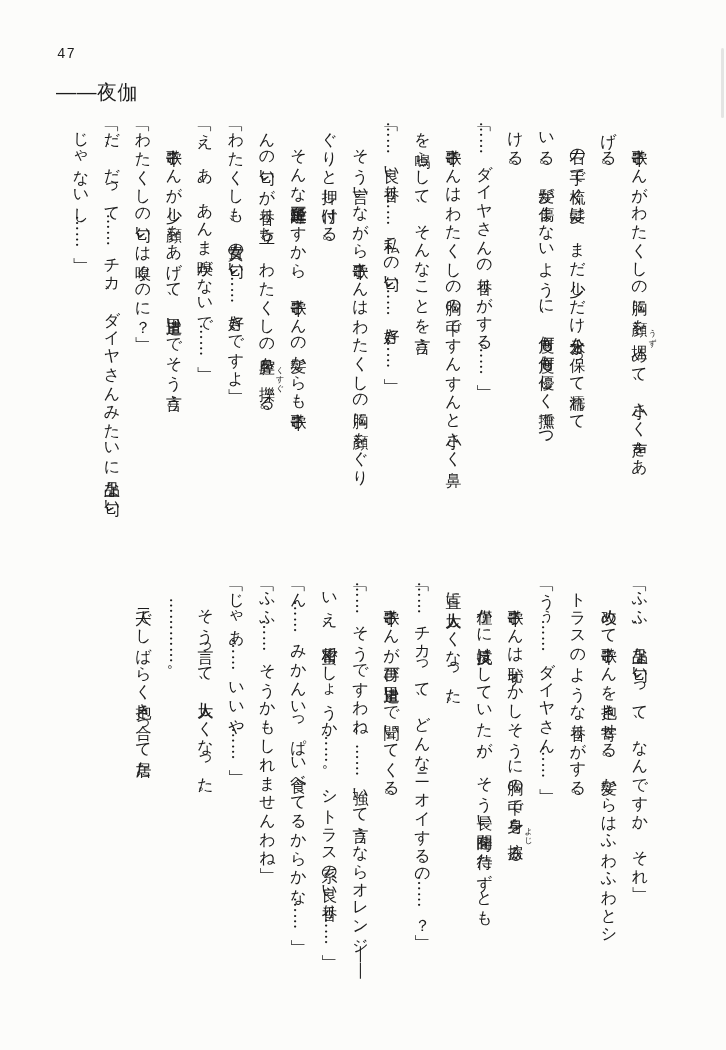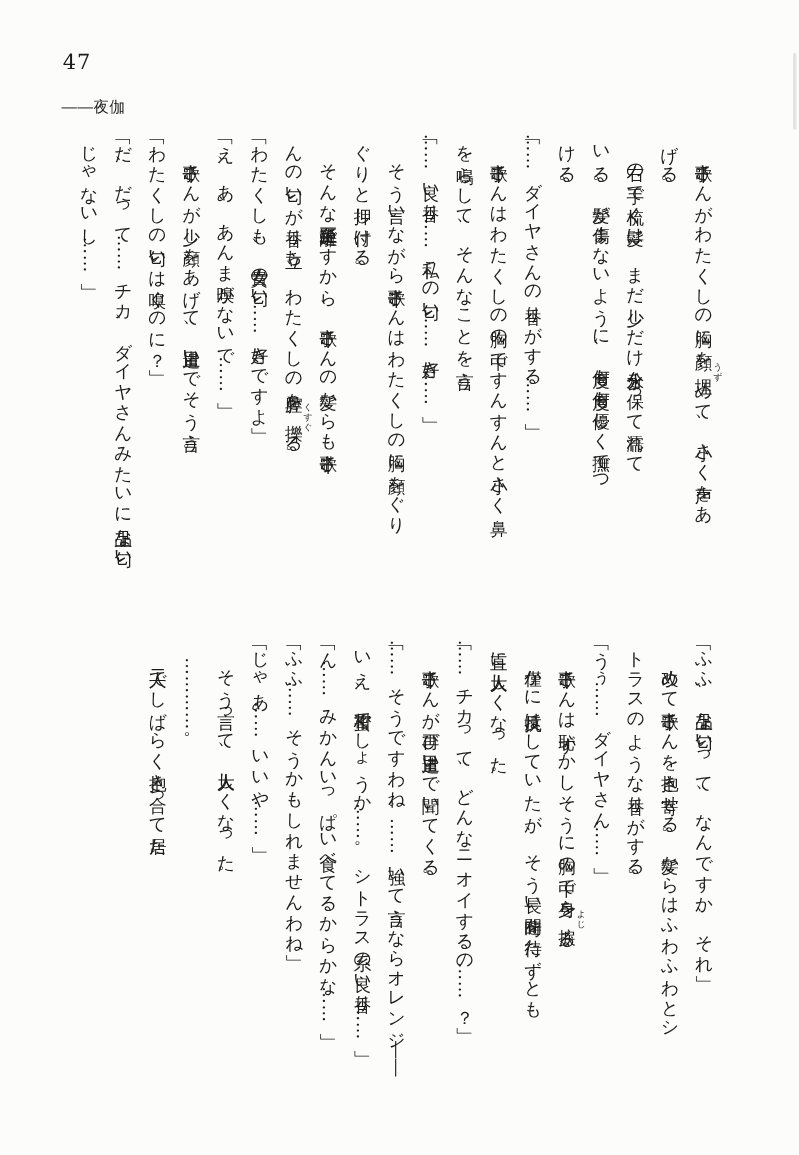--- a/index.html
+++ b/index.html
@@ -7,25 +7,25 @@
     width: 726px; height: 1050px;
     background: #fcfcfa;
     font-family: "DejaVu Serif", serif;
     color: #1c1c1c;
     position: relative;
     overflow: hidden;
   }
   .page { position: absolute; inset: 0; }
   .pageno {
     position: absolute; left: 57px; top: 46px;
-    font-size: 19px; letter-spacing: 1px;
+    font-size: 14px; letter-spacing: 1px; font-family: Liberation Mono, monospace;
   }
   .chapter {
-    position: absolute; left: 56px; top: 89px;
-    font-size: 14px; letter-spacing: 0.5px;
+    position: absolute; left: 56px; top: 79px;
+    font-size: 20px; letter-spacing: 0.5px;
   }
   .vblock {
     position: absolute; right: 70px;
     writing-mode: vertical-rl;
     text-orientation: mixed;
     font-size: 16px;
     line-height: 31px;
     letter-spacing: 0.5px;
   }
   .vblock p { margin: 0; padding: 0; white-space: nowrap; }

